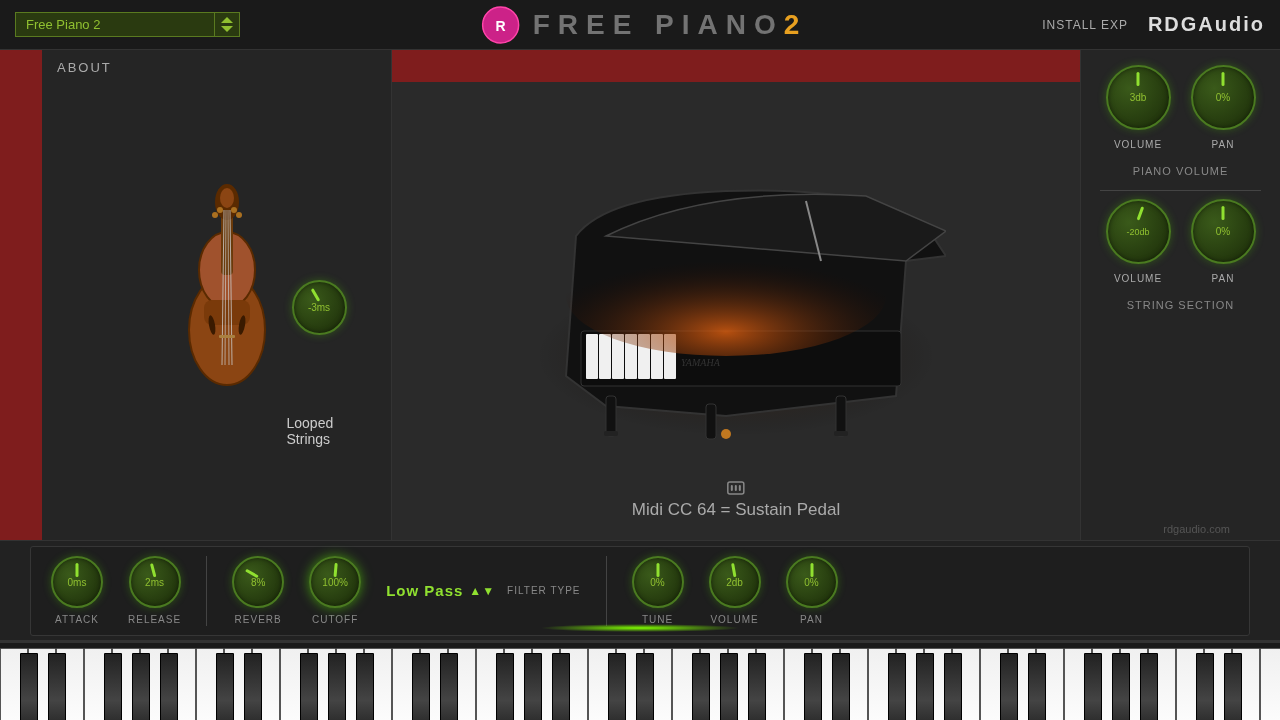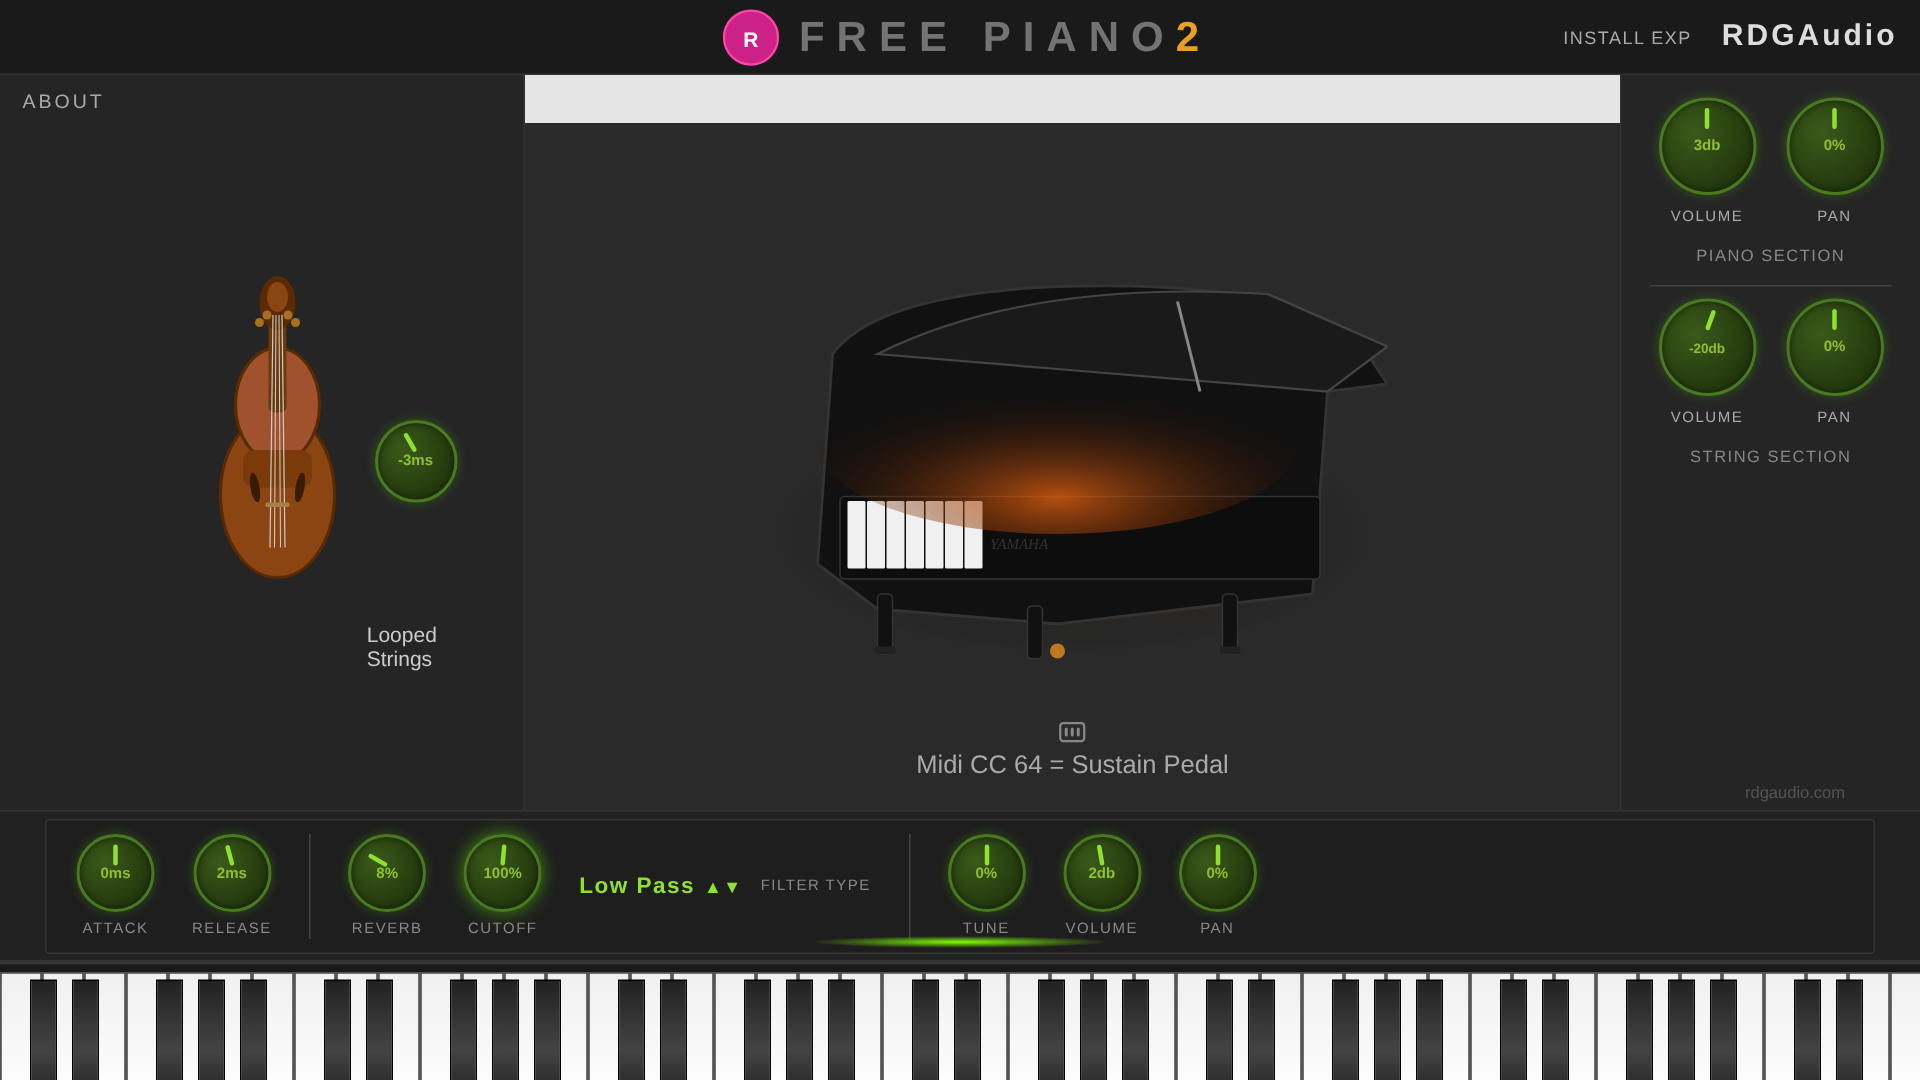--- a/index.html
+++ b/index.html
@@ -60,21 +60,22 @@
       color: #ddd;
       font-size: 20px;
       font-weight: bold;
       letter-spacing: 2px;
     }
 
     
     .main-area {
       display: flex;
       height: 490px;
-      background: #e5e5e5;
+      background: #7f1d1d;
+      padding-left: 42px;
     }
 
     
     .left-panel {
       width: 350px;
       background: #252525;
       display: flex;
       flex-direction: column;
       align-items: center;
       justify-content: center;
@@ -221,21 +222,21 @@
       width: 65px;
       height: 65px;
     }
     .knob-medium {
       width: 55px;
       height: 55px;
     }
     .knob-label {
       font-size: 10px;
       color: #90c030;
-      font-weight: bold;
+      font-weight: normal;
       text-align: center;
     }
     .knob-dot {
       position: absolute;
       width: 3px;
       height: 14px;
       background: #90e030;
       border-radius: 2px;
       top: 5px;
       left: 50%;
@@ -309,20 +310,29 @@
       gap: 25px;
       height: 90px;
       width: 1240px;
       margin: 5px auto;
     }
   </style>
 </head>
 <body>
 
 <div class="top-bar">
+  <div style="display:flex;align-items:center;gap:0">
+    <div class="preset-selector">
+      <span>Free Piano 2</span>
+    </div>
+    <div style="display:flex;flex-direction:column;background:#2a3a10;border:1px solid #5a7a20;border-left:none;padding:4px 6px;cursor:pointer;">
+      <div style="width:0;height:0;border-left:6px solid transparent;border-right:6px solid transparent;border-bottom:6px solid #90c030;margin-bottom:3px;"></div>
+      <div style="width:0;height:0;border-left:6px solid transparent;border-right:6px solid transparent;border-top:6px solid #90c030;"></div>
+    </div>
+  </div>
 
   <div class="logo-center">
 
     <svg class="rdg-logo-icon" viewBox="0 0 40 40">
       <circle cx="20" cy="20" r="18" fill="#cc2288" stroke="#ff44aa" stroke-width="1.5"></circle>
       <text x="20" y="26" text-anchor="middle" font-size="14" font-weight="bold" fill="white" font-family="Arial">R</text>
     </svg>
     <div style="display:flex;align-items:center;">
       <span style="font-size:28px;font-weight:bold;letter-spacing:8px;color:#737373;font-family:Arial;">FREE PIANO </span>
       <span style="font-size:28px;font-weight:bold;color:#e8a020;font-family:Arial;">2</span>
@@ -447,21 +457,21 @@
       </div>
       <div class="knob-group">
         <div class="knob knob-large">
           <div class="knob-dot"></div>
           <span class="knob-label">0%</span>
         </div>
         <span class="section-label">PAN</span>
       </div>
     </div>
 
-    <div class="section-title">PIANO SECTION</div>
+    <div class="section-title">PIANO VOLUME</div>
     <div class="divider-h"></div>
 
     <div class="knob-row">
       <div class="knob-group">
         <div class="knob knob-large">
           <div class="knob-dot" style="transform:translateX(-50%) rotate(20deg);transform-origin:50% 100%;"></div>
           <span class="knob-label" style="font-size:9px;">-20db</span>
         </div>
         <span class="section-label">VOLUME</span>
       </div>

